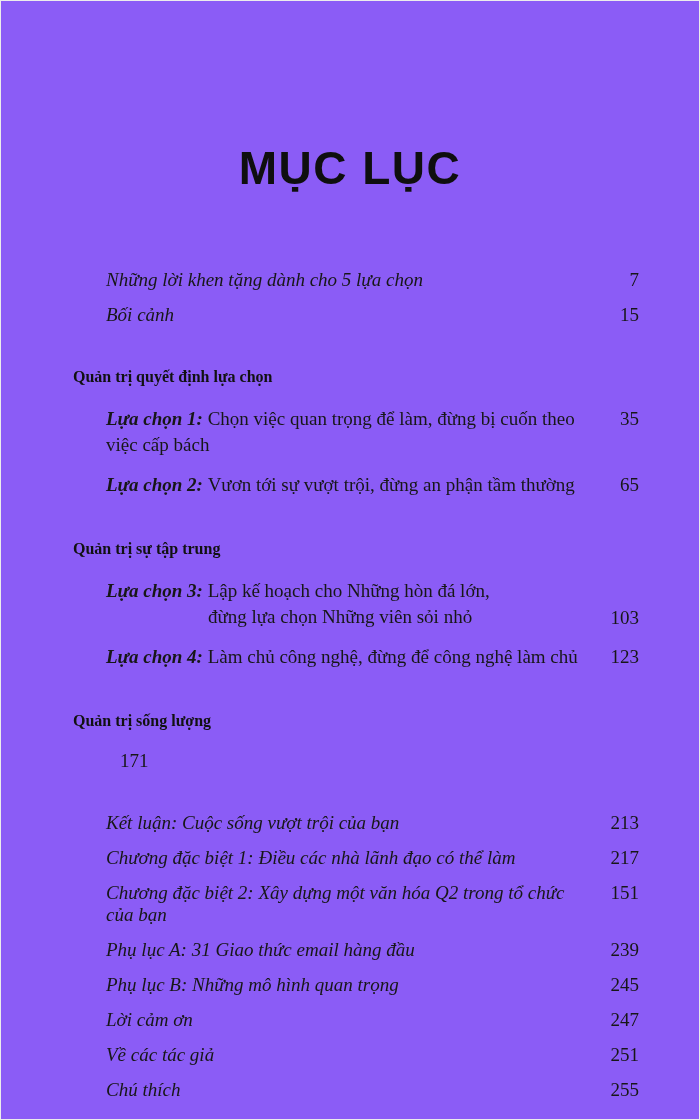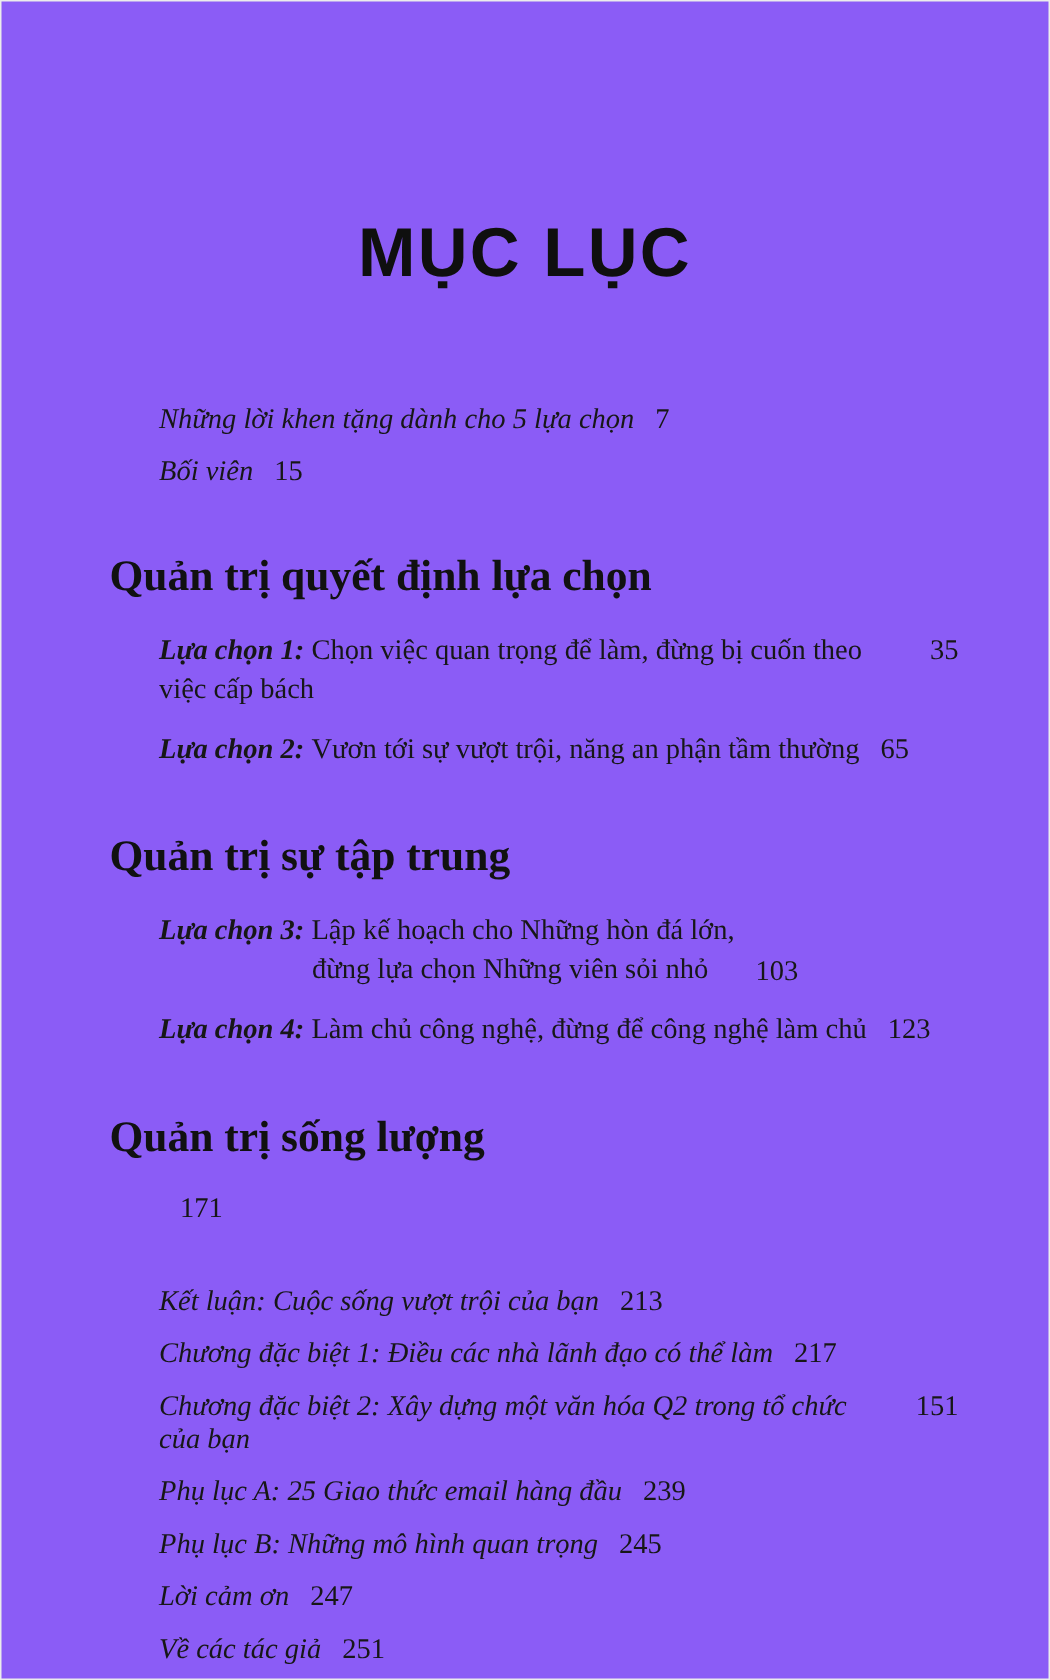--- a/index.html
+++ b/index.html
@@ -26,21 +26,23 @@
     text-align: center;
     color: #0f0f0f;
     margin: 0;
     padding-top: 140px;
   }
   .content {
     padding: 0 60px 0 72px;
   }
   .row {
     display: flex;
+    justify-content: space-between;
     align-items: baseline;
+    gap: 10px;
   }
   .pg {
     font-style: normal;
     font-size: 19px;
     margin-left: 14px;
     white-space: nowrap;
     color: #171717;
   }
   
   .front-list { margin-top: 74px; }
@@ -48,21 +50,21 @@
   .italic-entry {
     font-style: italic;
     font-size: 19px;
     padding-left: 33px;
     margin-bottom: 13px;
   }
   .italic-entry .lbl { font-style: italic; }
   
   .section { margin-top: 42px; }
   .section-heading {
-    font-size: 29px;
+    font-size: 16px;
     font-weight: bold;
     margin: 0 0 20px 0;
     color: #111111;
   }
   .choice {
     font-size: 19px;
     padding-left: 33px;
     margin-bottom: 15px;
   }
   .choice .prefix {
@@ -81,33 +83,33 @@
   <h1 class="title">MỤC LỤC</h1>
 
   <div class="content">
 
     <div class="front-list">
       <div class="row italic-entry">
         <span class="lbl">Những lời khen tặng dành cho 5 lựa chọn</span>
         <span class="pg">7</span>
       </div>
       <div class="row italic-entry">
-        <span class="lbl">Bối viên</span>
+        <span class="lbl">Bối cảnh</span>
         <span class="pg">15</span>
       </div>
     </div>
 
     <div class="section">
       <h2 class="section-heading">Quản trị quyết định lựa chọn</h2>
       <div class="row choice">
         <span class="lbl"><b class="prefix">Lựa chọn 1: </b><span>Chọn việc quan trọng để làm, đừng bị cuốn theo việc cấp bách</span></span>
         <span class="pg">35</span>
       </div>
       <div class="row choice">
-        <span class="lbl"><b class="prefix">Lựa chọn 2: </b><span>Vươn tới sự vượt trội, năng an phận tầm thường</span></span>
+        <span class="lbl"><b class="prefix">Lựa chọn 2: </b><span>Vươn tới sự vượt trội, đừng an phận tầm thường</span></span>
         <span class="pg">65</span>
       </div>
     </div>
 
     <div class="section">
       <h2 class="section-heading">Quản trị sự tập trung</h2>
       <div class="row choice two-line">
         <span class="lbl">
           <span class="line1"><b class="prefix">Lựa chọn 3: </b><span>Lập kế hoạch cho Những hòn đá lớn,</span></span><br>
           <span class="line2" style="display:inline-block;">đừng lựa chọn Những viên sỏi nhỏ</span>
@@ -134,21 +136,21 @@
       </div>
       <div class="row italic-entry">
         <span class="lbl">Chương đặc biệt 1: Điều các nhà lãnh đạo có thể làm</span>
         <span class="pg">217</span>
       </div>
       <div class="row italic-entry">
         <span class="lbl">Chương đặc biệt 2: Xây dựng một văn hóa Q2 trong tổ chức của bạn</span>
         <span class="pg">151</span>
       </div>
       <div class="row italic-entry">
-        <span class="lbl">Phụ lục A: 25 Giao thức email hàng đầu</span>
+        <span class="lbl">Phụ lục A: 31 Giao thức email hàng đầu</span>
         <span class="pg">239</span>
       </div>
       <div class="row italic-entry">
         <span class="lbl">Phụ lục B: Những mô hình quan trọng</span>
         <span class="pg">245</span>
       </div>
       <div class="row italic-entry">
         <span class="lbl">Lời cảm ơn</span>
         <span class="pg">247</span>
       </div>

